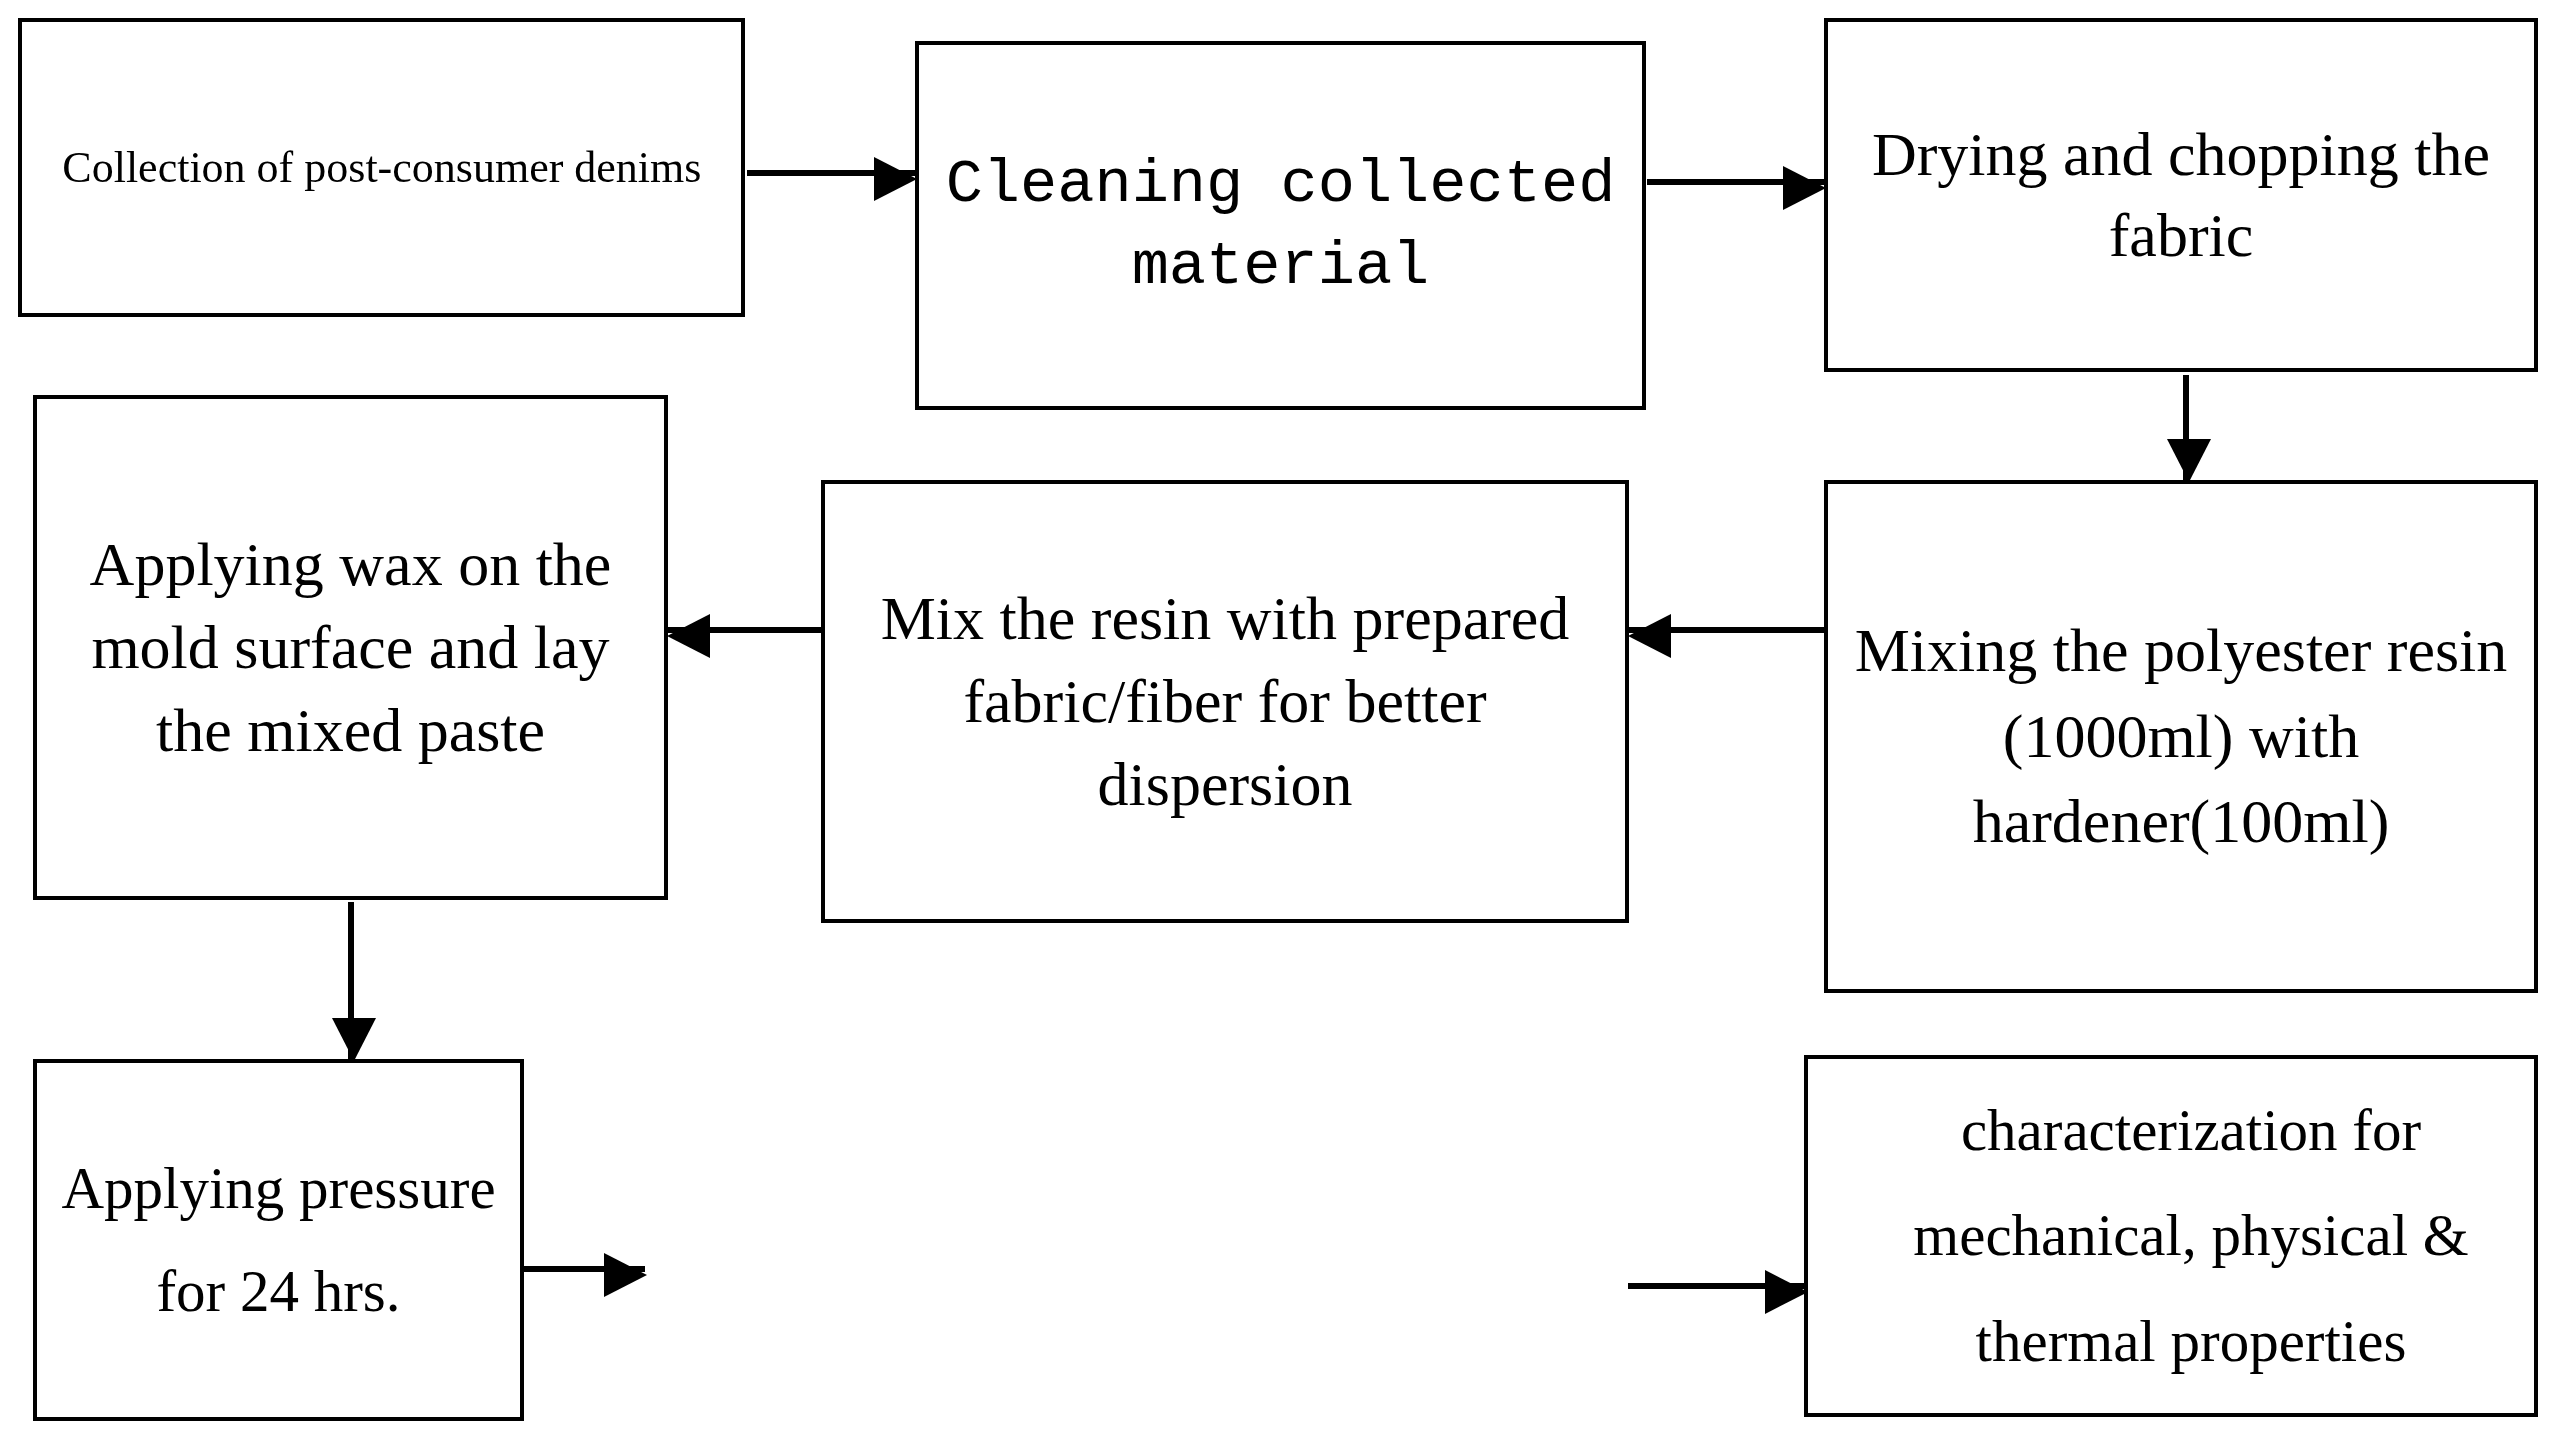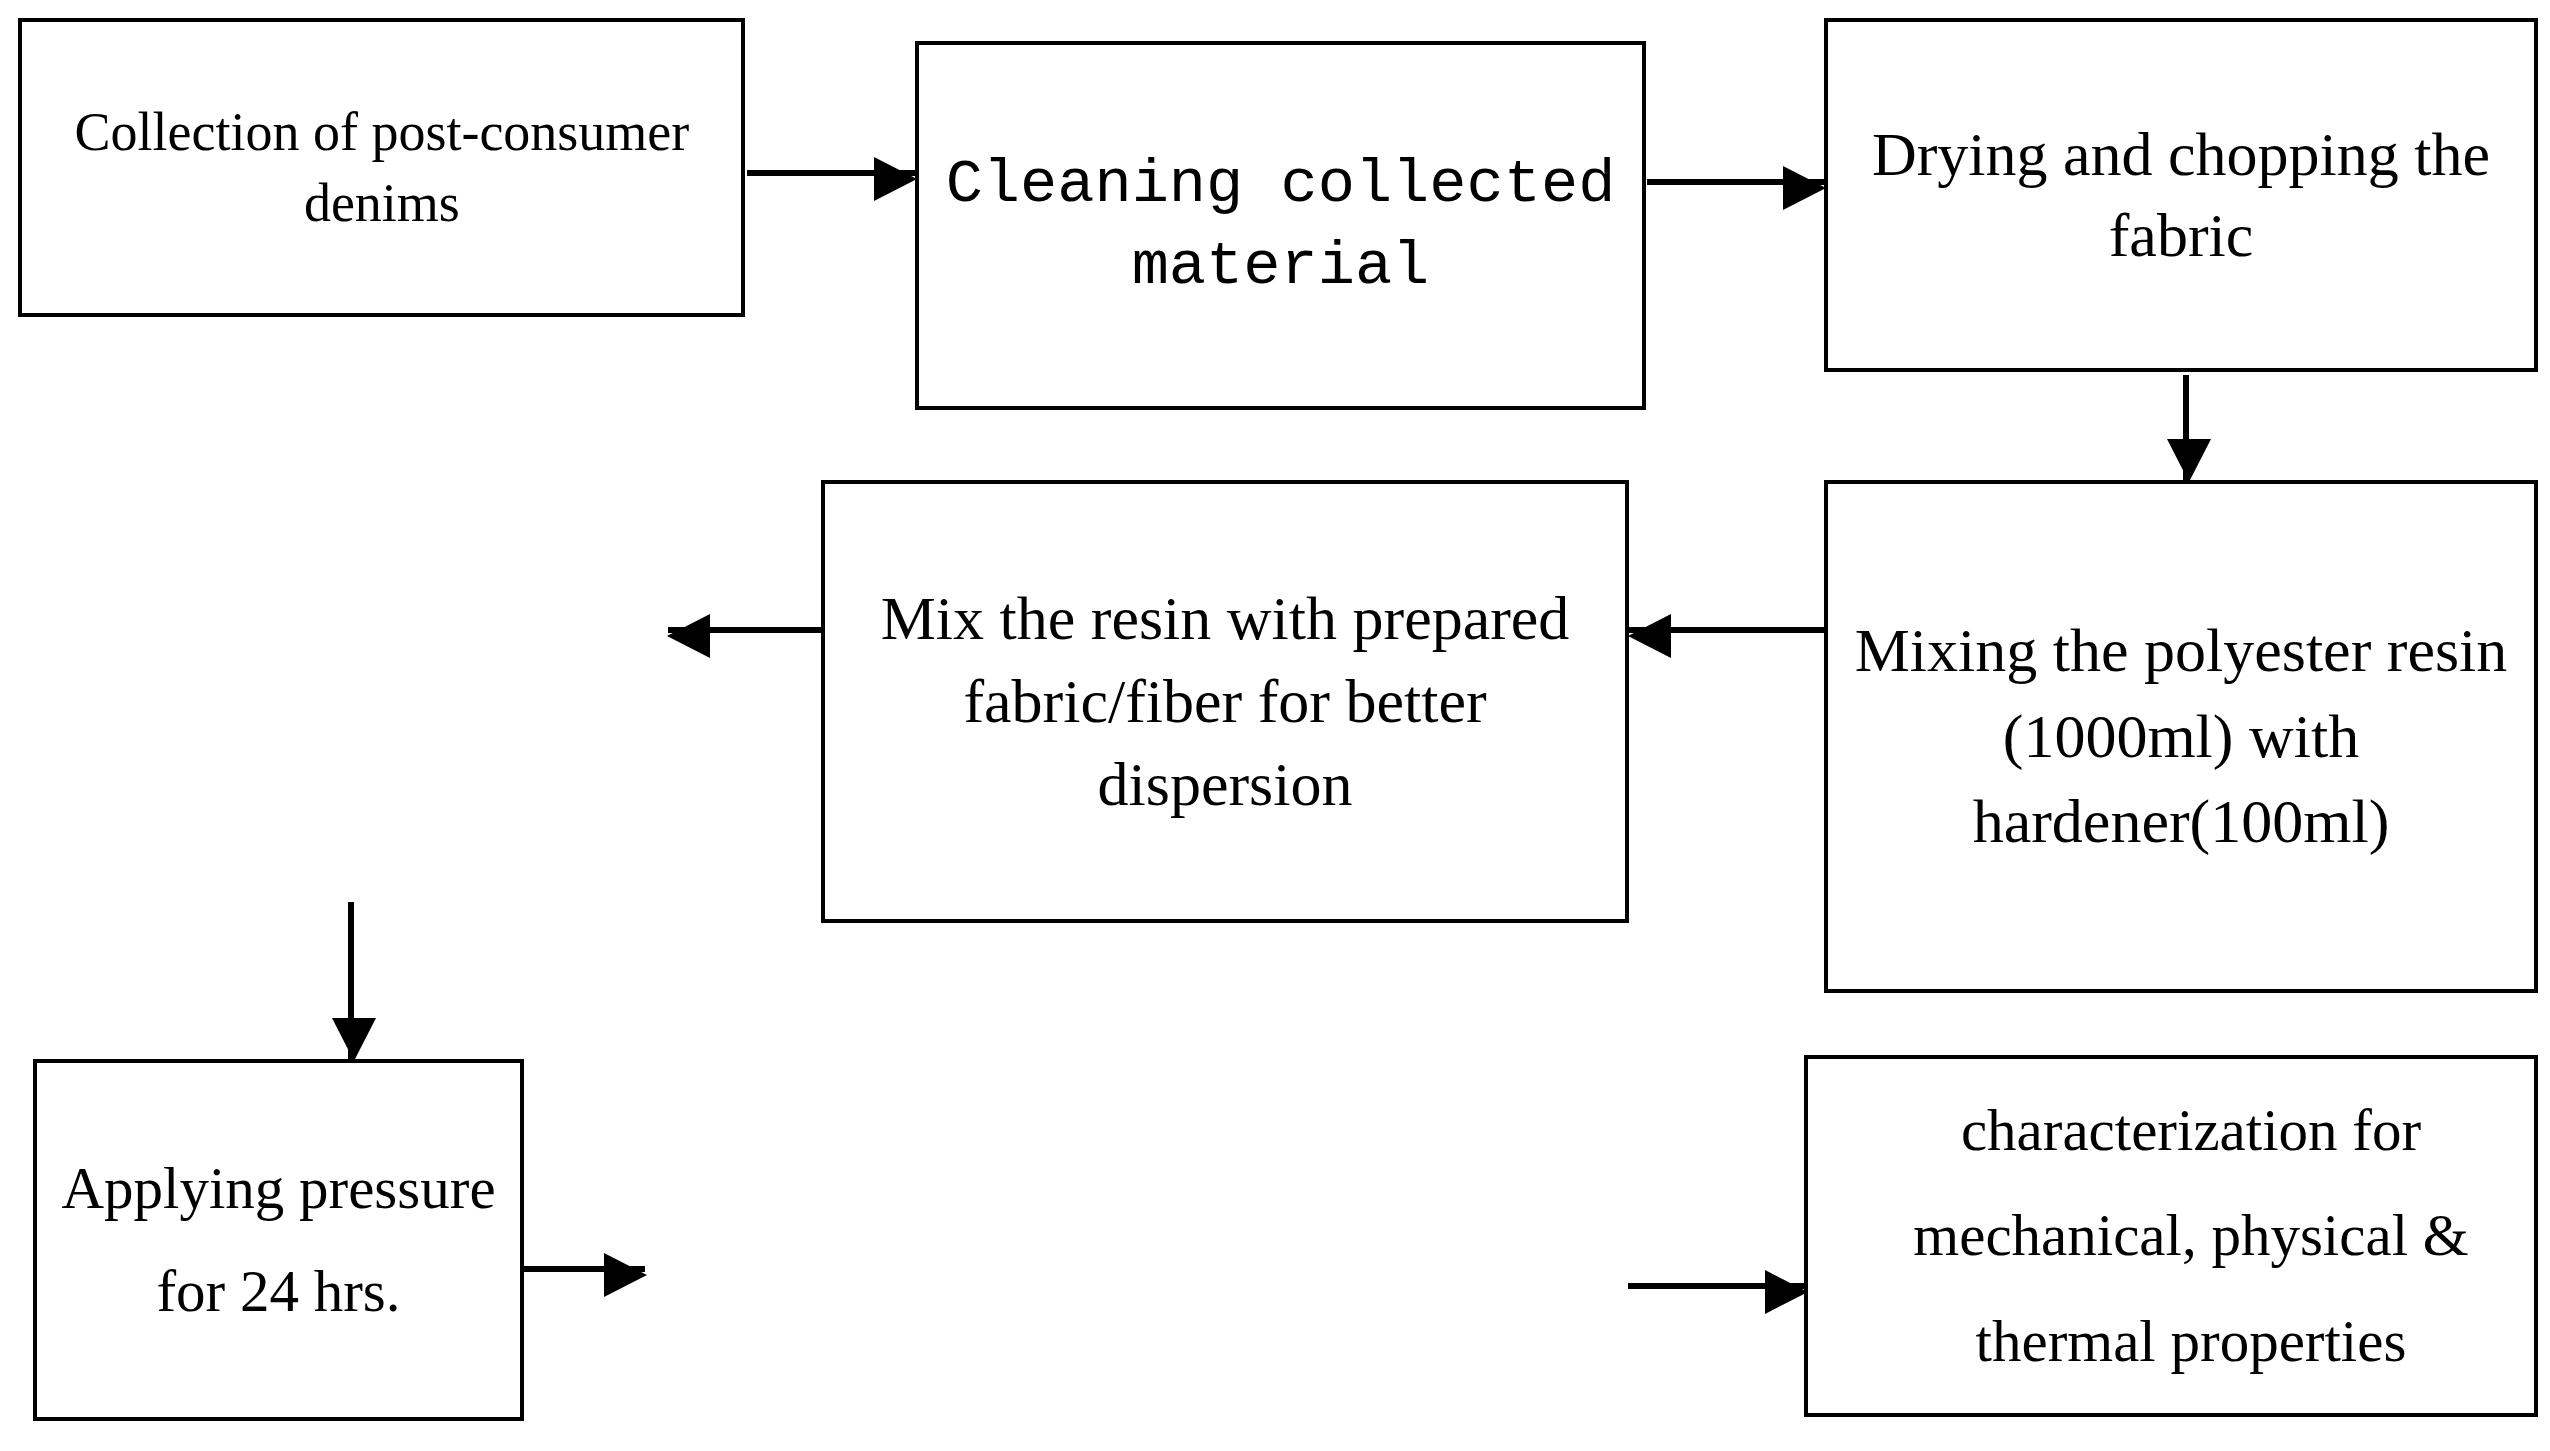--- a/index.html
+++ b/index.html
@@ -27,21 +27,21 @@
     color: #000000;
     overflow: hidden;
   }
   .node .label {
     display: block;
     width: 94%;
     color: #000000;
     font-weight: 400;
   }
   
-  .n1 .label { font-size: 54px; line-height: 1.32; }
+  .n1 .label { font-size: 44px; line-height: 1.32; }
   .n2 .label { font-size: 62px; line-height: 1.32; }
   .n3 .label { font-size: 62px; line-height: 1.32; }
   .n4 .label { font-size: 62px; line-height: 1.34; }
   .n5 .label { font-size: 62px; line-height: 1.34; }
   .n6 .label { font-size: 62px; line-height: 1.38; }
   .n7 .label { font-size: 59px; line-height: 1.75; }
   .n8 .label { font-size: 59px; line-height: 1.75; }
   .n9 .label { font-size: 59px; line-height: 1.78; }
 
   .n7 .label, .n8 .label, .n9 .label { width: 96%; }
@@ -94,20 +94,23 @@
   </div>
 
   <div class="node n2" style="left:915px; top:41px; width:731px; height:369px;font-family:Liberation Mono, monospace;">
     <span class="label">Cleaning collected material</span>
   </div>
 
   <div class="node n3" style="left:1824px; top:18.4px; width:714px; height:354px;">
     <span class="label">Drying and chopping the fabric</span>
   </div>
 
+  <div class="node n4" style="left:33px; top:395px; width:635px; height:505px;">
+    <span class="label">Applying wax on the mold surface and lay the mixed paste</span>
+  </div>
 
   <div class="node n5" style="left:821px; top:480px; width:808px; height:443px;">
     <span class="label">Mix the resin with prepared fabric/fiber for better dispersion</span>
   </div>
 
   <div class="node n6" style="left:1824px; top:480px; width:714px; height:513px;">
     <span class="label">Mixing the polyester resin (1000ml) with hardener(100ml)</span>
   </div>
 
   <div class="node n7" style="left:33px; top:1059px; width:491px; height:362px;">

